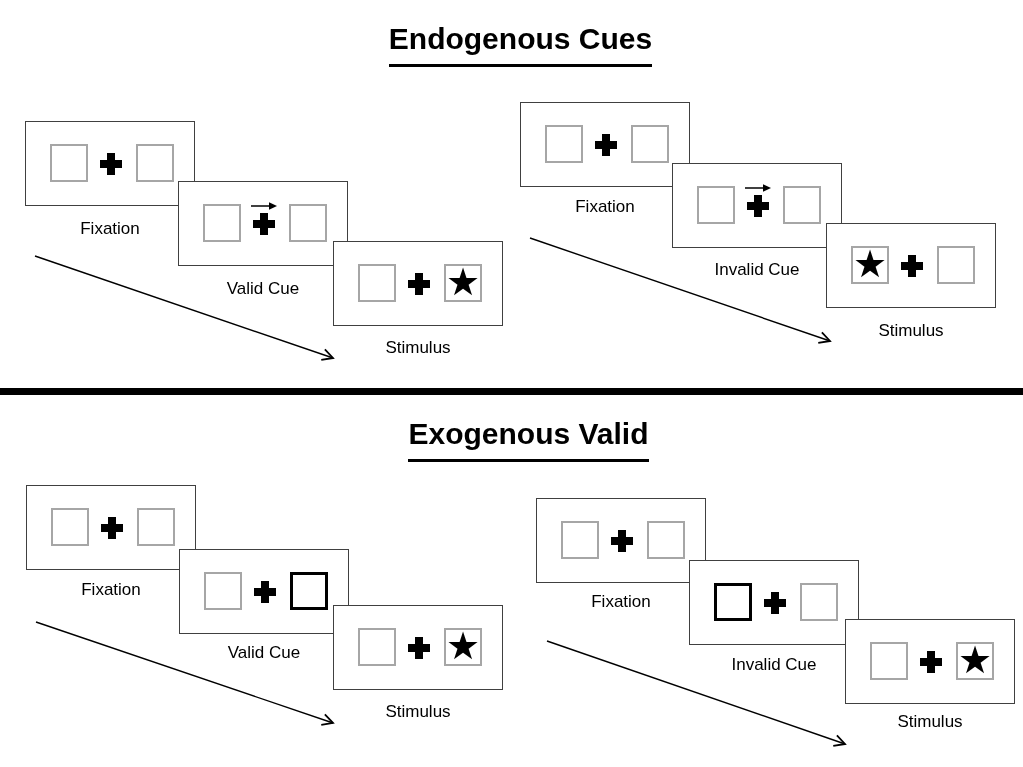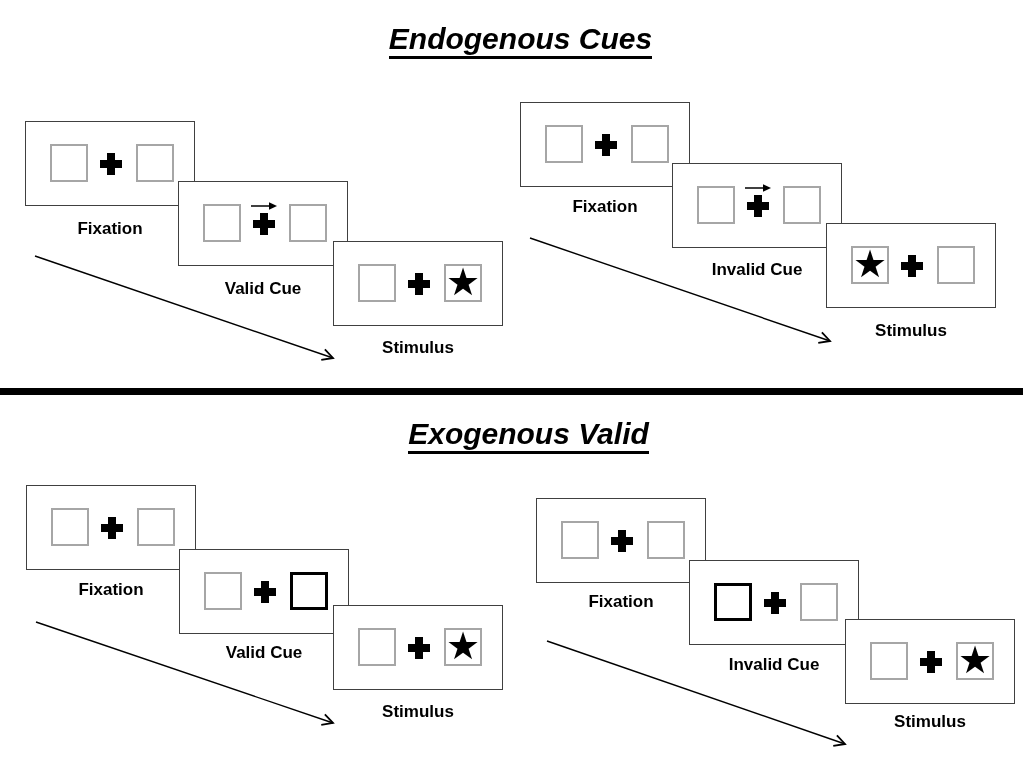--- a/index.html
+++ b/index.html
@@ -1,34 +1,34 @@
 <!DOCTYPE html>
 <html><head>
 <meta charset="utf-8">
 <style>
   html,body{margin:0;padding:0;background:#fff;}
   #canvas{
     position:relative;width:1023px;height:767px;background:#ffffff;
     font-family:"Liberation Sans",sans-serif;color:#000;overflow:hidden;
   }
   .section-title{position:absolute;text-align:center;font-weight:700;font-size:30px;line-height:38px;}
-  .section-title .title-text{border-bottom:3px solid #000;padding-bottom:1px;font-style:italic;}
+  .section-title .title-text{border-bottom:3px solid #000;padding-bottom:9px;}
   .divider{position:absolute;left:0;top:388px;width:1023px;height:7px;background:#000;}
   .panel{position:absolute;width:168px;height:83px;background:#fff;border:1px solid #404040;}
   .sq{position:absolute;top:22px;width:34px;height:34px;border:2px solid #a6a6a6;background:#fff;
       display:flex;align-items:center;justify-content:center;}
   .sq.left{left:24px;}
   .sq.right{left:110px;}
   .sq.cue-thick{width:32px;height:32px;border:3px solid #000;}
   .plus{position:absolute;left:74px;top:31px;width:22px;height:22px;}
   .plus::before{content:"";position:absolute;left:0;top:7px;width:22px;height:8px;background:#000;}
   .plus::after{content:"";position:absolute;left:7px;top:0;width:8px;height:22px;background:#000;}
   .cue-arrow{position:absolute;left:72px;top:18px;}
   .star{font-size:38px;line-height:30px;display:block;transform:translateY(-1px);}
-  .plabel{position:absolute;width:170px;text-align:center;font-weight:700;font-size:17px;line-height:21px;}
+  .plabel{position:absolute;width:170px;text-align:center;font-weight:400;font-size:17px;line-height:21px;}
   .arrow-layer{position:absolute;left:0;top:0;pointer-events:none;}
 </style>
 </head>
 <body>
 
 <div id="canvas">
 
   <div class="section-title" style="left:9px;top:20px;width:1023px;">
     <span class="title-text">Endogenous Cues</span>
   </div>

